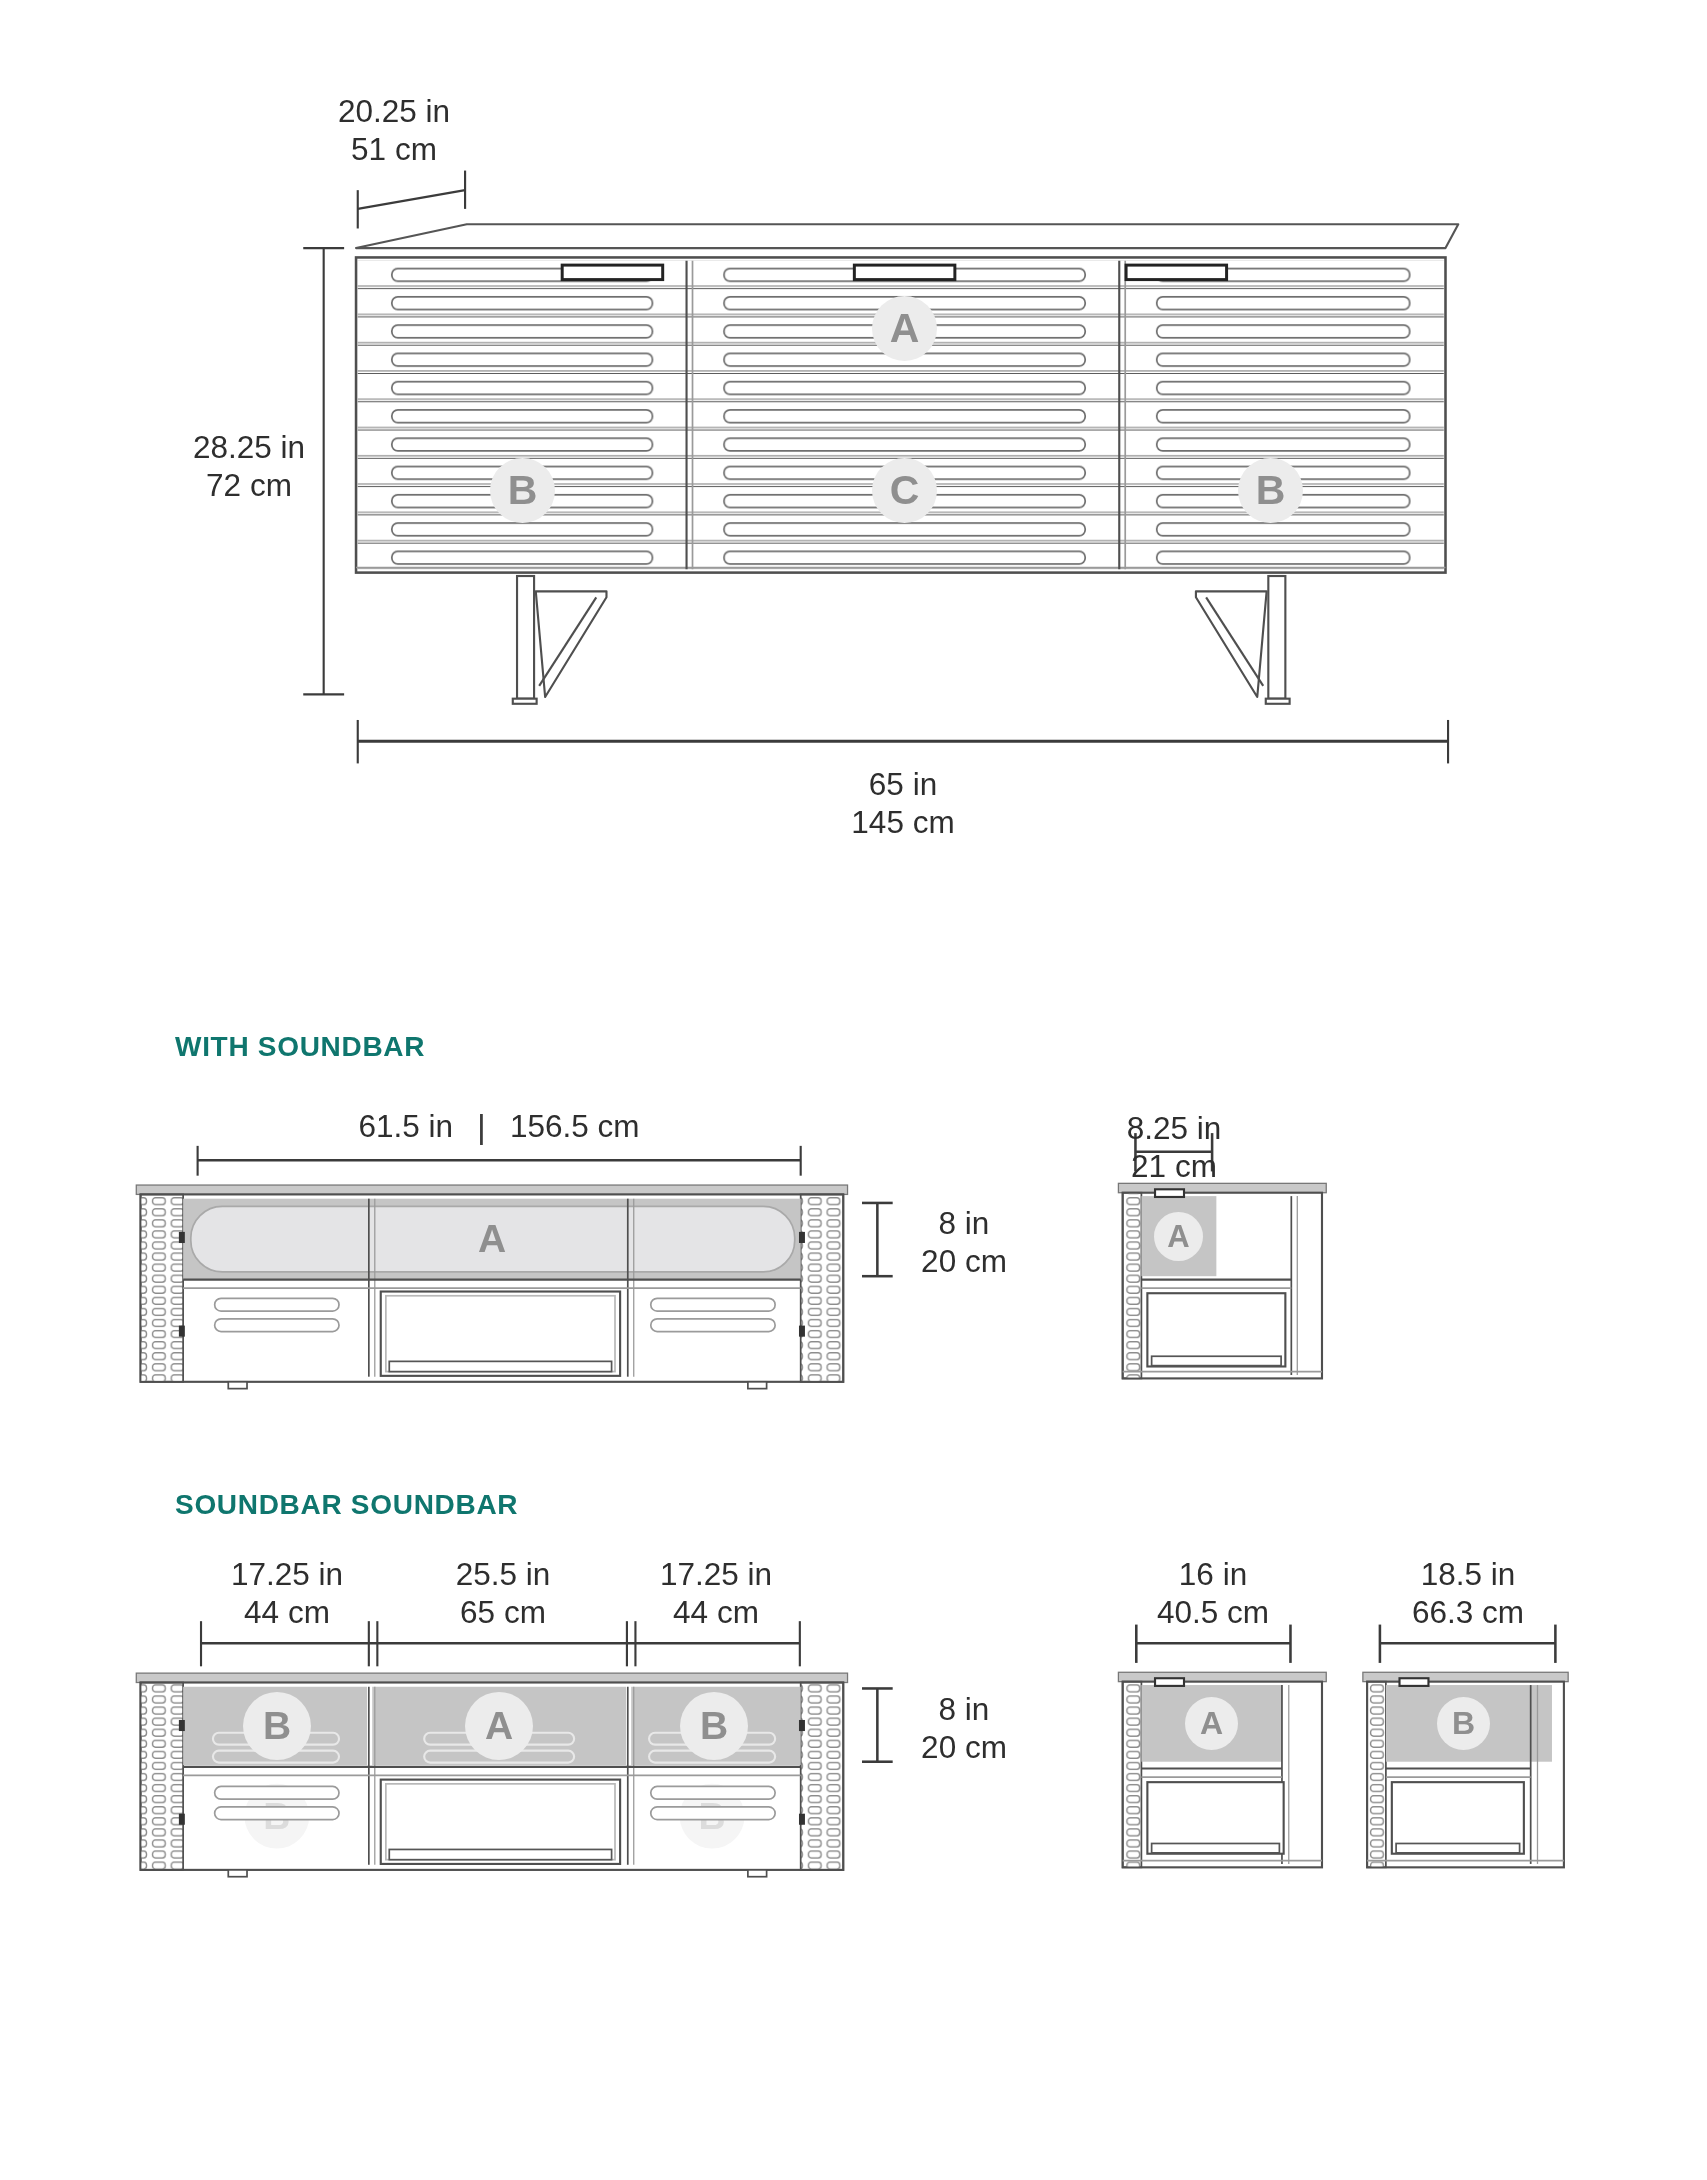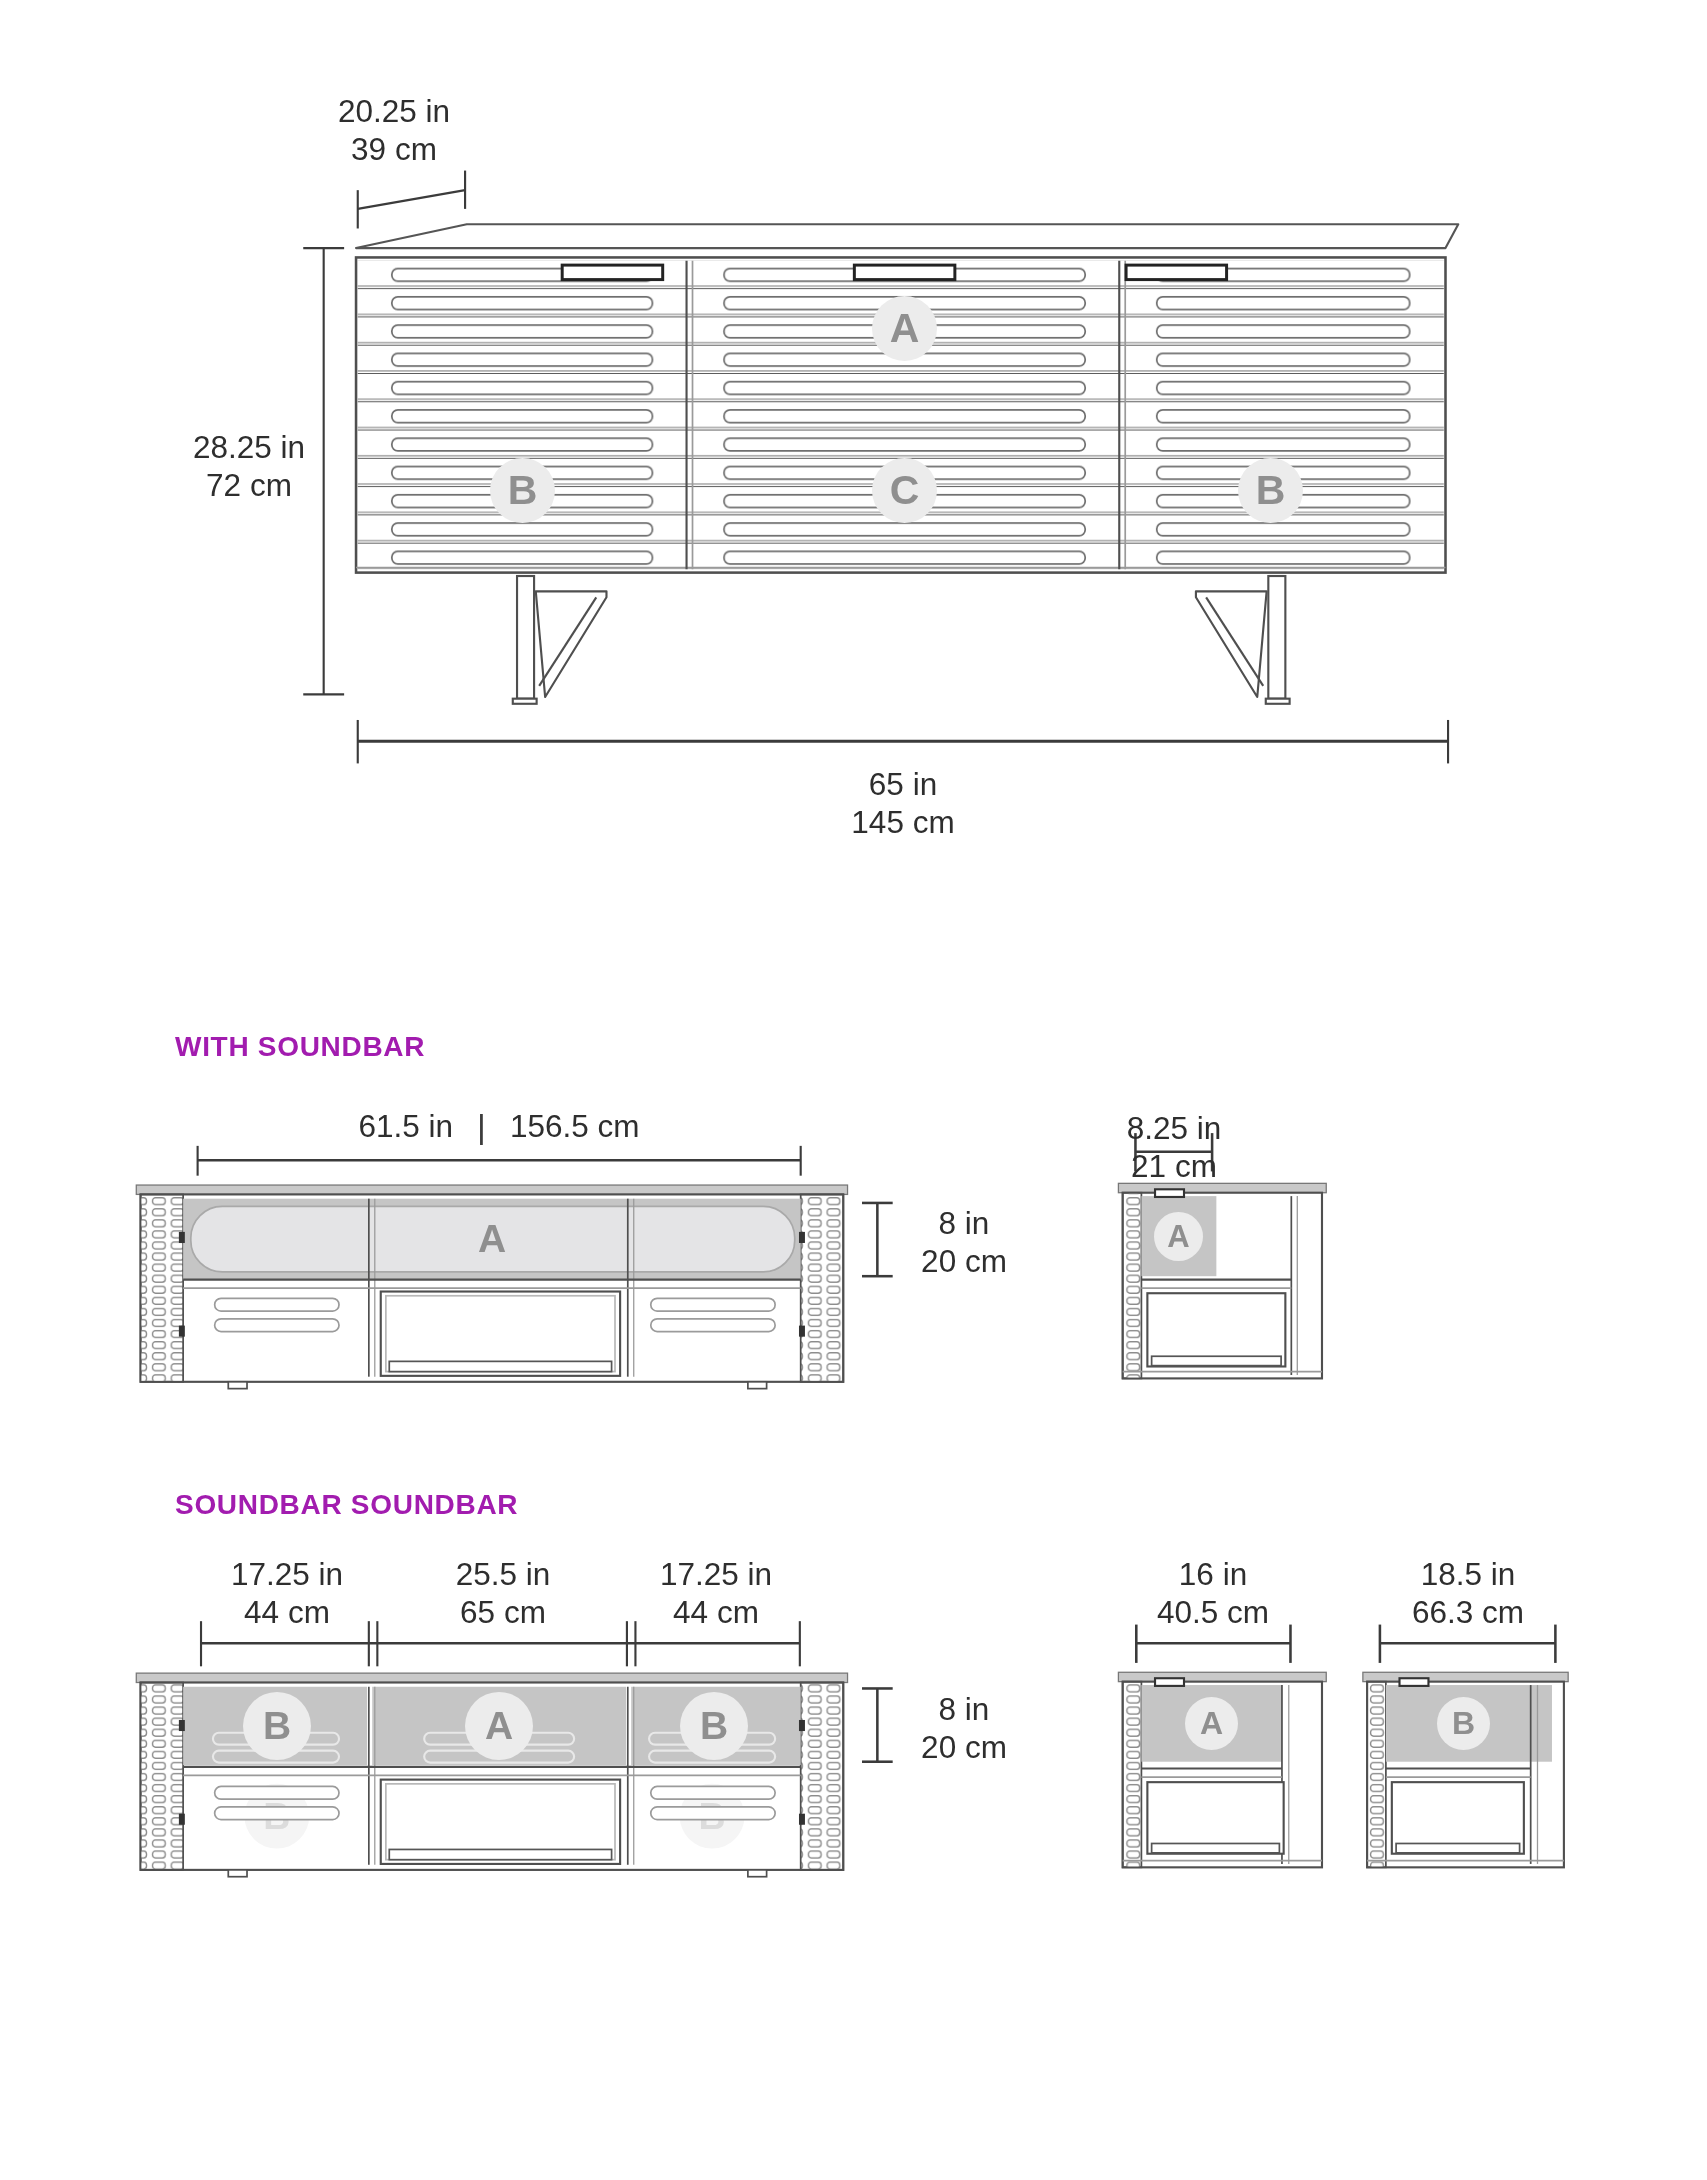--- a/index.html
+++ b/index.html
@@ -2,21 +2,21 @@
 <html style="font-size:13.6px"><head>
 <meta charset="utf-8">
 <style>
   html,body { margin:0; padding:0; background:#ffffff; }
   body { width:1707px; height:2181px; position:relative; font-family:"Liberation Sans", sans-serif; }
   .canvas { position:absolute; left:0; top:0; width:1707px; height:2181px; background:#fff; overflow:hidden; }
   svg.art { position:absolute; left:0; top:0; }
   .dim { position:absolute; transform:translateX(-50%); text-align:center; font-size:31.5px; line-height:38px; color:#2e2e2e; white-space:nowrap; }
   .dim-inline { position:absolute; transform:translateX(-50%); display:flex; align-items:center; gap:24px; font-size:31.5px; color:#2e2e2e; white-space:nowrap; }
   .dim-inline .pipe { font-size:34px; color:#3c3c3c; font-weight:400; }
-  .title { position:absolute; font-size:28px; font-weight:800; letter-spacing:0.7px; color:#a21caf; white-space:nowrap; }
+  .title { position:absolute; font-size:28px; font-weight:800; letter-spacing:0.7px; color:#0f766e; white-space:nowrap; }
   .circle { position:absolute; border-radius:50%; background:#ececec; color:#8f8f8f; display:flex; align-items:center; justify-content:center; font-weight:700; }
   .sb-letter { position:absolute; transform:translate(-50%,-50%); color:#8f8f8f; font-size:39px; font-weight:700; }
   .faint-text { font-size:44px; font-weight:700; fill:#dcdcdc; text-anchor:middle; font-family:"Liberation Sans", sans-serif; }
 </style>
 </head>
 <body>
 
 <div class="canvas">
 
   <svg class="art" width="1707" height="2181" viewBox="0 0 2004 2560">
@@ -246,21 +246,21 @@
     </g>
     <g stroke="#3b3b3b" stroke-width="3">
       <line x1="1620" y1="1929" x2="1826" y2="1929"></line>
       <line x1="1620" y1="1907" x2="1620" y2="1952"></line>
       <line x1="1826" y1="1907" x2="1826" y2="1952"></line>
     </g>
   </svg>
 
   <div class="dim" style="left:394px; top:92px;">
     <div>20.25 in</div>
-    <div>39 cm</div>
+    <div>51 cm</div>
   </div>
   <div class="dim" style="left:249px; top:428px;">
     <div>28.25 in</div>
     <div>72 cm</div>
   </div>
   <div class="dim" style="left:903px; top:765px;">
     <div>65 in</div>
     <div>145 cm</div>
   </div>
 

